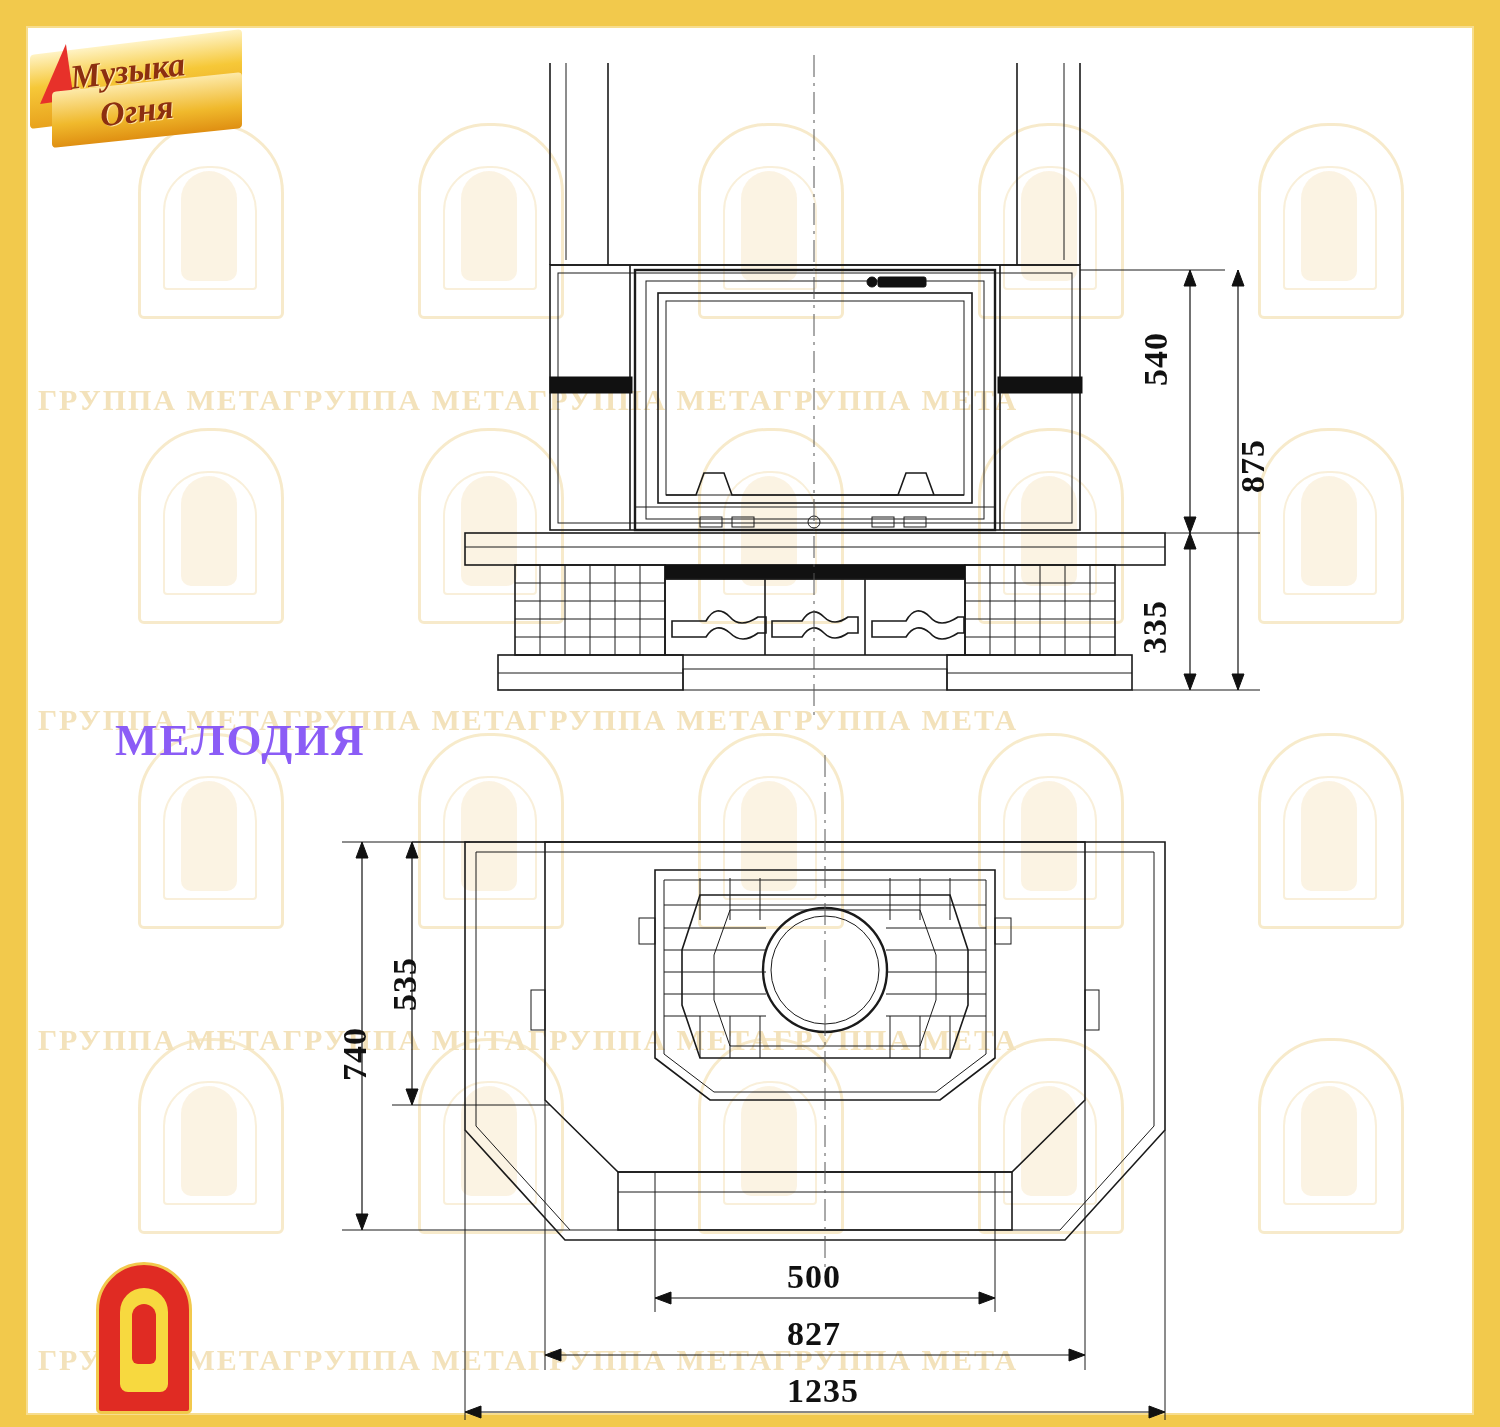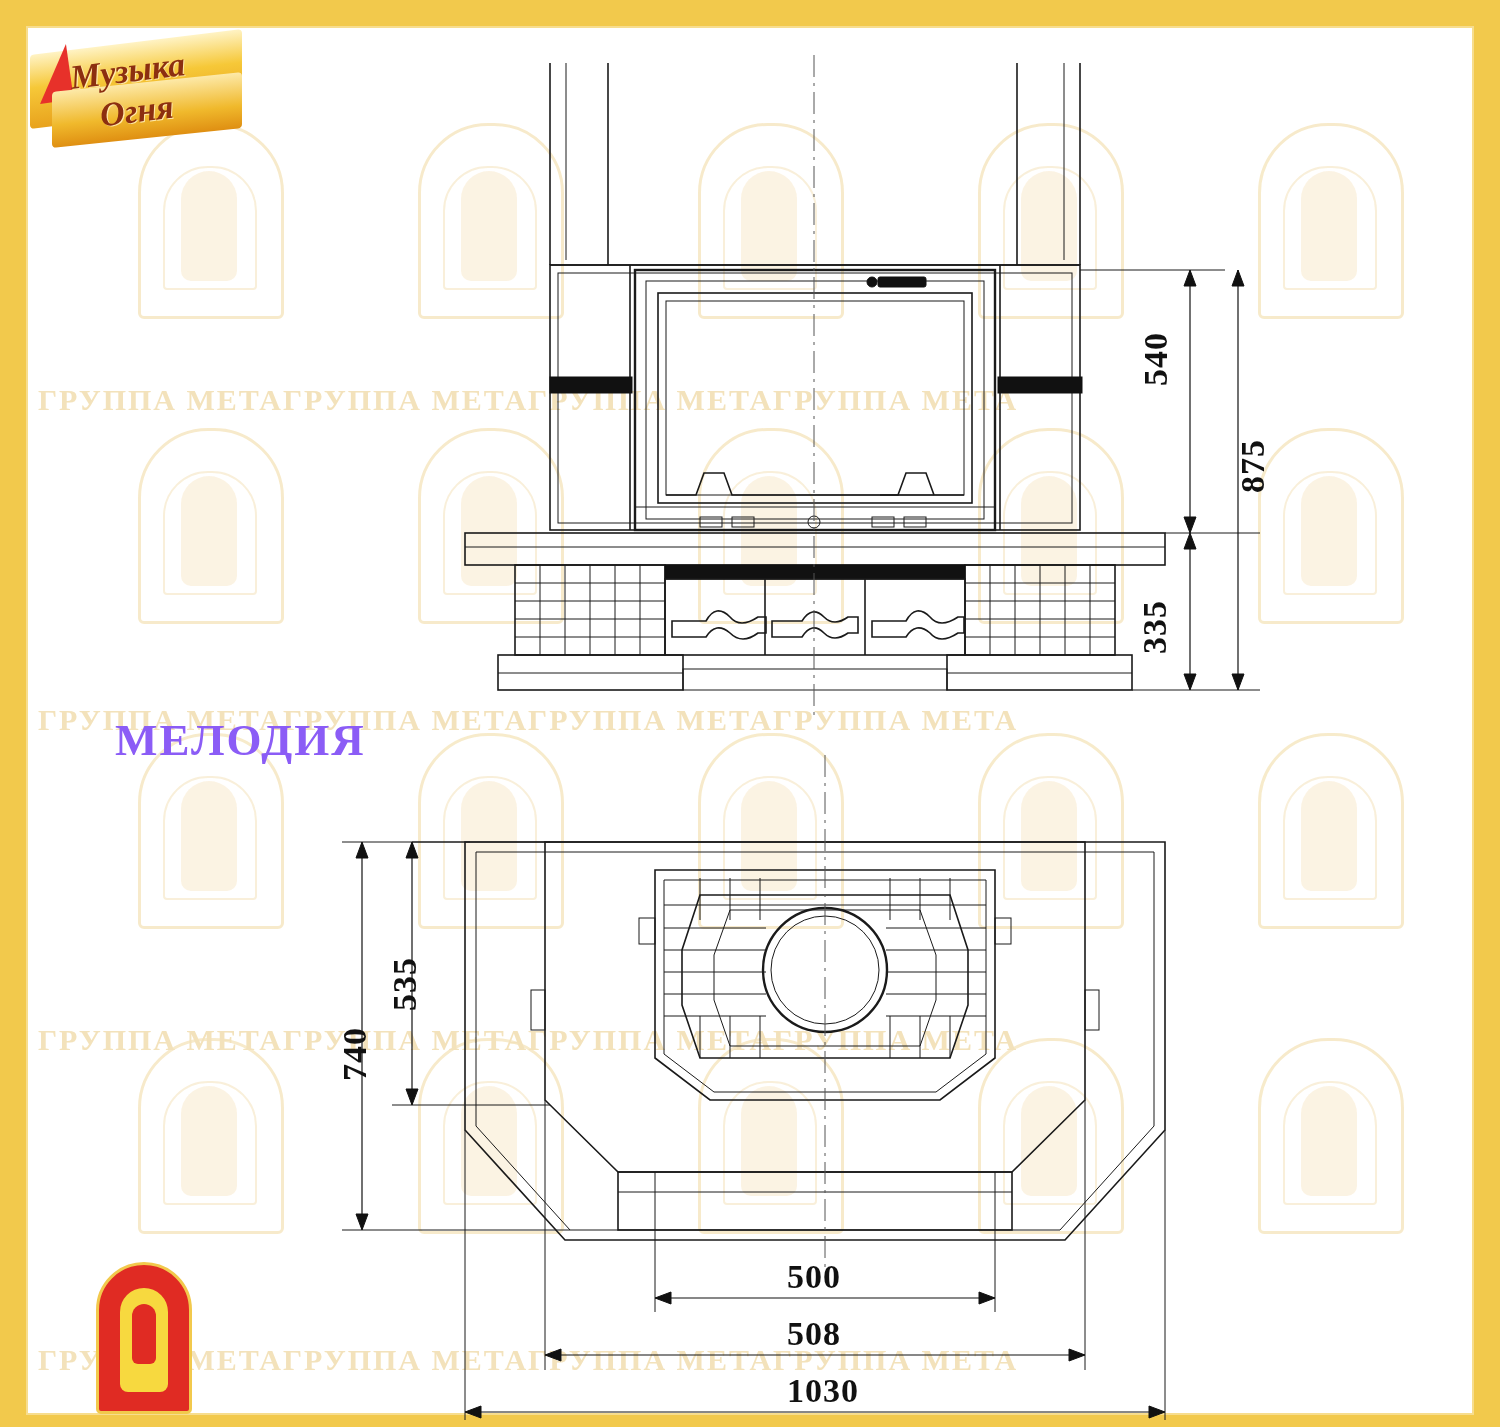--- a/index.html
+++ b/index.html
@@ -428,21 +428,21 @@
     <line class="dim" x1="165" y1="612" x2="865" y2="612"></line>
     <path class="fill-dark" d="M165 612 l16 -6 v12 z"></path>
     <path class="fill-dark" d="M865 612 l-16 -6 v12 z"></path>
     <line class="ln-thin" x1="165" y1="330" x2="165" y2="620"></line>
     <line class="ln-thin" x1="865" y1="330" x2="865" y2="620"></line>
   </svg>
 
   <div class="dim-label vert" style="left:378px;top:965px;">535</div>
   <div class="dim-label vert" style="left:328px;top:1035px;">740</div>
   <div class="dim-label" style="left:787px;top:1258px;">500</div>
-  <div class="dim-label" style="left:787px;top:1315px;">508</div>
-  <div class="dim-label" style="left:787px;top:1372px;">1030</div>
+  <div class="dim-label" style="left:787px;top:1315px;">827</div>
+  <div class="dim-label" style="left:787px;top:1372px;">1235</div>
 
   <div id="emblem">
     <div class="em-arch"></div>
     <div class="em-fig"></div>
   </div>
 
 </div>
 
 </body></html>

